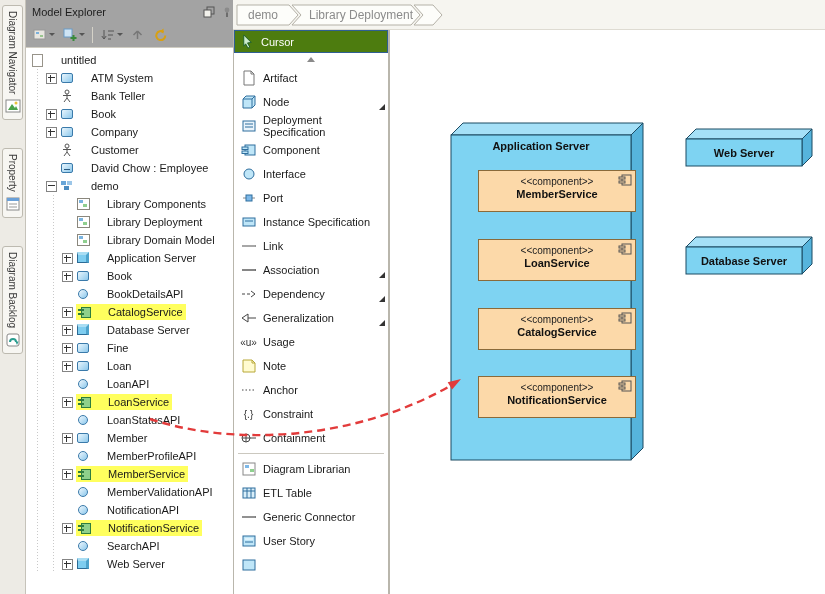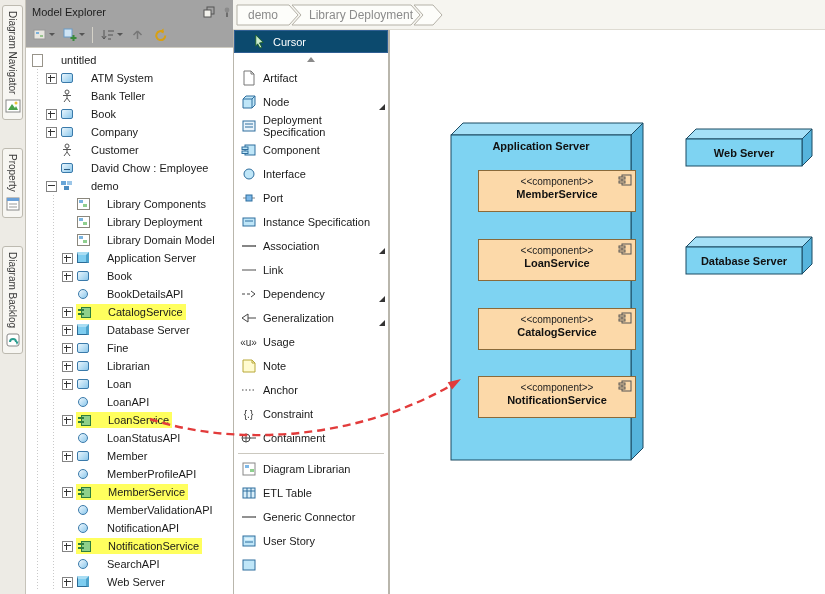--- a/index.html
+++ b/index.html
@@ -54,21 +54,21 @@
   .ti-comp::before{content:"";position:absolute;left:4px;top:2px;width:8px;height:9px;background:#8ed08a;border:1px solid #2f7d3f}
   .ti-comp::after{content:"";position:absolute;left:1px;top:4px;width:6px;height:2px;background:#2f7d3f;box-shadow:0 4px 0 #2f7d3f}
 
   
   .crumbbar{position:absolute;left:233px;top:0;width:592px;height:30px;background:#f6f5f0;border-bottom:1px solid #dedbd2;box-sizing:border-box}
   .crumb-label{position:absolute;top:8px;font-size:12px;color:#8b8b8b;white-space:nowrap}
 
   
   .palette{position:absolute;left:233px;top:30px;width:156px;height:564px;background:#fff;
            border-left:1px solid #b9b6ac;border-right:1px solid #b9b6ac;box-sizing:border-box;overflow:hidden}
-  .cursor-row{height:21px;background:#0c4a6e;border:1px solid #2f5f93;display:flex;align-items:center;padding:0 17px;color:#fff;gap:6px}
+  .cursor-row{height:21px;background:#4d7c0f;border:1px solid #2f5f93;display:flex;align-items:center;padding:0 5px;color:#fff;gap:6px}
   .cursor-row svg{width:15px;height:15px}
   .scrollup{height:13px;display:flex;align-items:center;justify-content:center}
   .scrollup .tri{width:0;height:0;border-left:4px solid transparent;border-right:4px solid transparent;border-bottom:5px solid #8a8a8a}
   .prow{height:24px;display:flex;align-items:center;padding:0 6px;position:relative}
   .pic{width:17px;height:16px;flex:none;margin-right:6px;display:flex;align-items:center;justify-content:center}
   .pic svg{width:16px;height:16px}
   .plabel{color:#1a1a1a}
   .pglyph{font-size:10px;color:#333}
   .fly{position:absolute;right:3px;bottom:4px;width:0;height:0;border-bottom:6px solid #333;border-left:6px solid transparent}
   .psep{height:1px;background:#cbc8bf;margin:3px 4px}
@@ -302,27 +302,20 @@
         <span class="spacer"></span>
         <span class="exp plus"></span>
         <span class="ti ti-class"></span>
         <span class="tlabel">Fine</span>
       </div>
     <div class="trow">
         <span class="spacer"></span>
         <span class="spacer"></span>
         <span class="exp plus"></span>
         <span class="ti ti-class"></span>
-        <span class="tlabel">Librarian</span>
-      </div>
-    <div class="trow">
-        <span class="spacer"></span>
-        <span class="spacer"></span>
-        <span class="exp plus"></span>
-        <span class="ti ti-class"></span>
         <span class="tlabel">Loan</span>
       </div>
     <div class="trow">
         <span class="spacer"></span>
         <span class="spacer"></span>
         <span class="ehold"></span>
         <span class="ti ti-iface"></span>
         <span class="tlabel">LoanAPI</span>
       </div>
     <div class="trow">
@@ -487,33 +480,33 @@
         <svg viewBox="0 0 16 16">
           <rect x="2" y="4" width="12" height="8" fill="#bfe6f8" stroke="#2e6e9e"></rect>
           <line x1="4" y1="7" x2="12" y2="7" stroke="#2e6e9e"></line>
         </svg>
       </span>
       <span class="plabel">Instance Specification</span>
     </div>
   <div class="prow">
       <span class="pic">
         <svg viewBox="0 0 16 16">
+          <line x1="1" y1="8" x2="15" y2="8" stroke="#777" stroke-width="1.3"></line>
+        </svg>
+      </span>
+      <span class="plabel">Link</span>
+    </div>
+  <div class="prow">
+      <span class="pic">
+        <svg viewBox="0 0 16 16">
           <line x1="1" y1="8" x2="15" y2="8" stroke="#444" stroke-width="1.3"></line>
         </svg>
       </span>
       <span class="plabel">Association</span>
       <span class="fly"></span>
-    </div>
-  <div class="prow">
-      <span class="pic">
-        <svg viewBox="0 0 16 16">
-          <line x1="1" y1="8" x2="15" y2="8" stroke="#777" stroke-width="1.3"></line>
-        </svg>
-      </span>
-      <span class="plabel">Link</span>
     </div>
   <div class="prow">
       <span class="pic">
         <svg viewBox="0 0 16 16">
           <line x1="1" y1="8" x2="11" y2="8" stroke="#444" stroke-dasharray="3,2"></line>
           <polyline points="10,5 14,8 10,11" fill="none" stroke="#444"></polyline>
         </svg>
       </span>
       <span class="plabel">Dependency</span>
       <span class="fly"></span>

